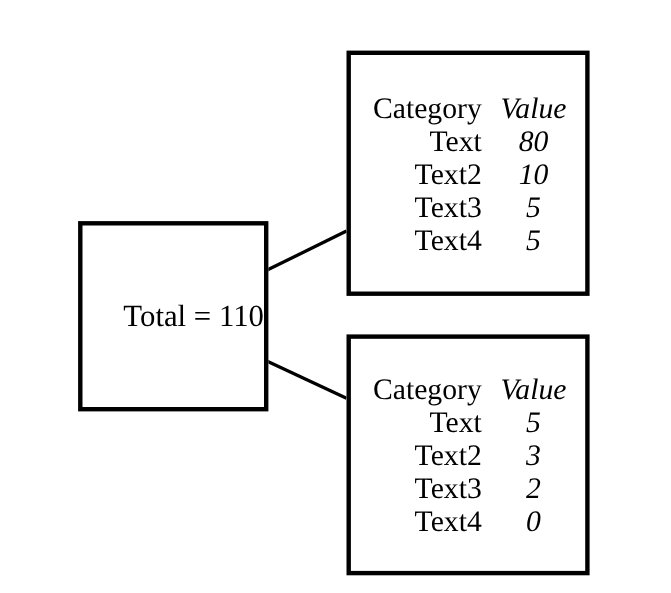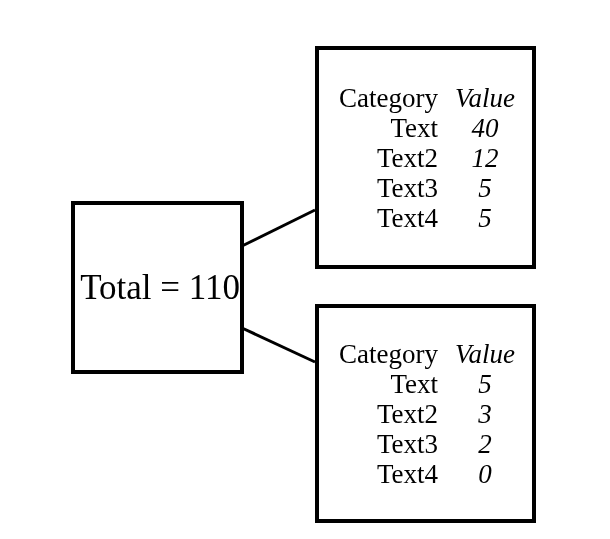--- a/index.html
+++ b/index.html
@@ -29,21 +29,21 @@
     border: 4px solid #000000;
     background: #ffffff;
     display: flex;
     align-items: center;
     justify-content: flex-end;
   }
   #total-box  { left: 71px;  top: 201px; width: 173px; height: 173px; }
   #table-box-top    { left: 315px; top: 46px;  width: 221px; height: 223px; }
   #table-box-bottom { left: 315px; top: 304px; width: 221px; height: 219px; }
   .node-label {
-    font-size: 35px;
+    font-size: 28px;
     white-space: nowrap;
   }
   table.data {
     border-collapse: collapse;
     font-size: 27px;
     line-height: 30px;
   }
   table.data th, table.data td {
     padding: 0;
     font-weight: normal;
@@ -68,25 +68,25 @@
 
   <div class="node" id="table-box-top">
     <table class="data">
       <tbody>
         <tr>
           <th class="col-cat">Category</th>
           <th class="col-val">Value</th>
         </tr>
         <tr>
           <td class="col-cat">Text</td>
-          <td class="col-val">40</td>
+          <td class="col-val">80</td>
         </tr>
         <tr>
           <td class="col-cat">Text2</td>
-          <td class="col-val">12</td>
+          <td class="col-val">10</td>
         </tr>
         <tr>
           <td class="col-cat">Text3</td>
           <td class="col-val">5</td>
         </tr>
         <tr>
           <td class="col-cat">Text4</td>
           <td class="col-val">5</td>
         </tr>
       </tbody>

